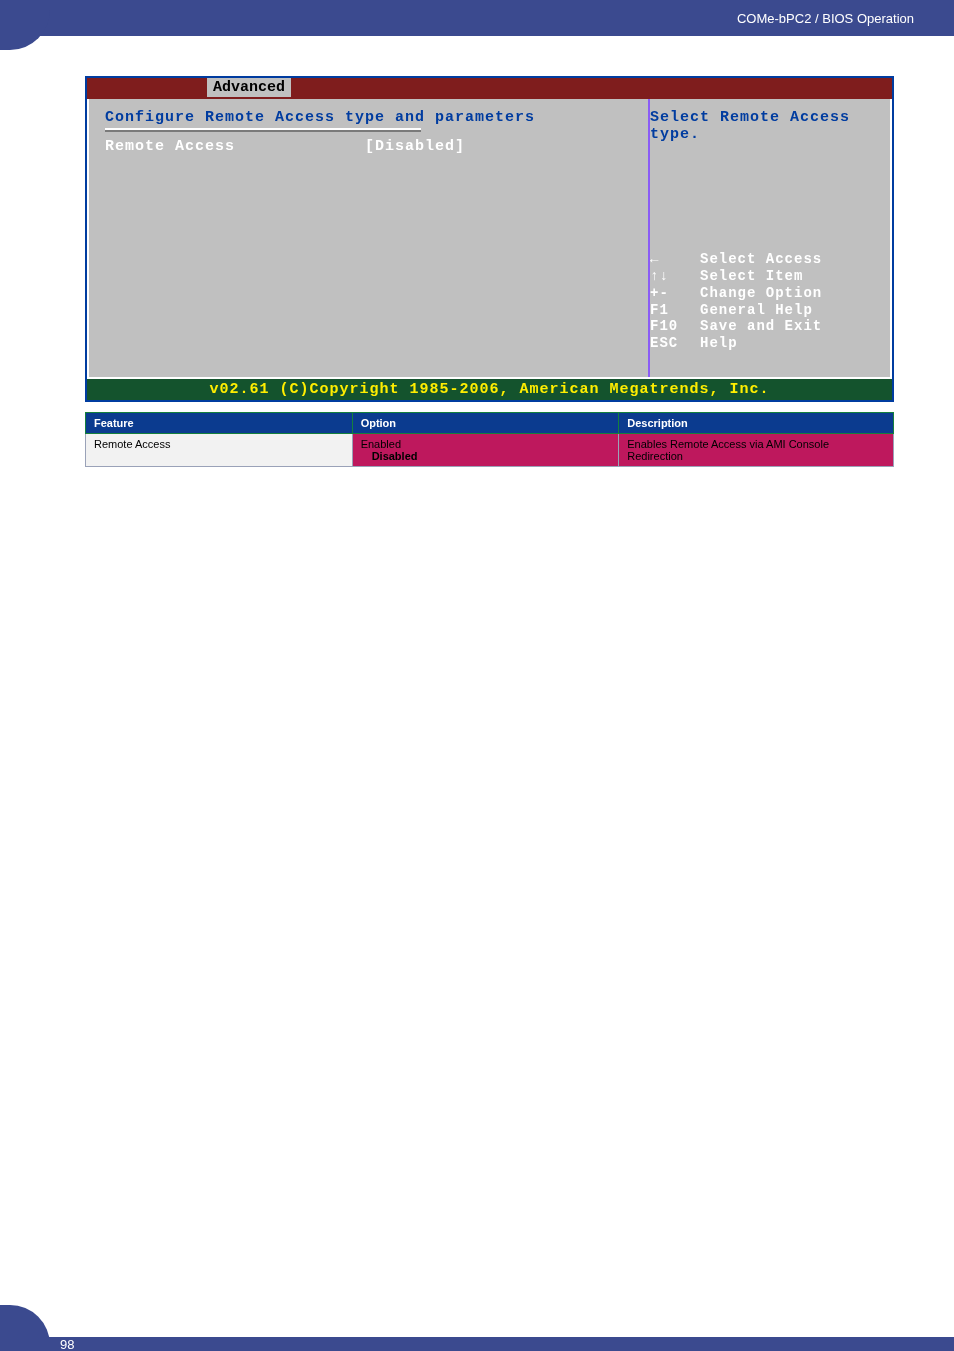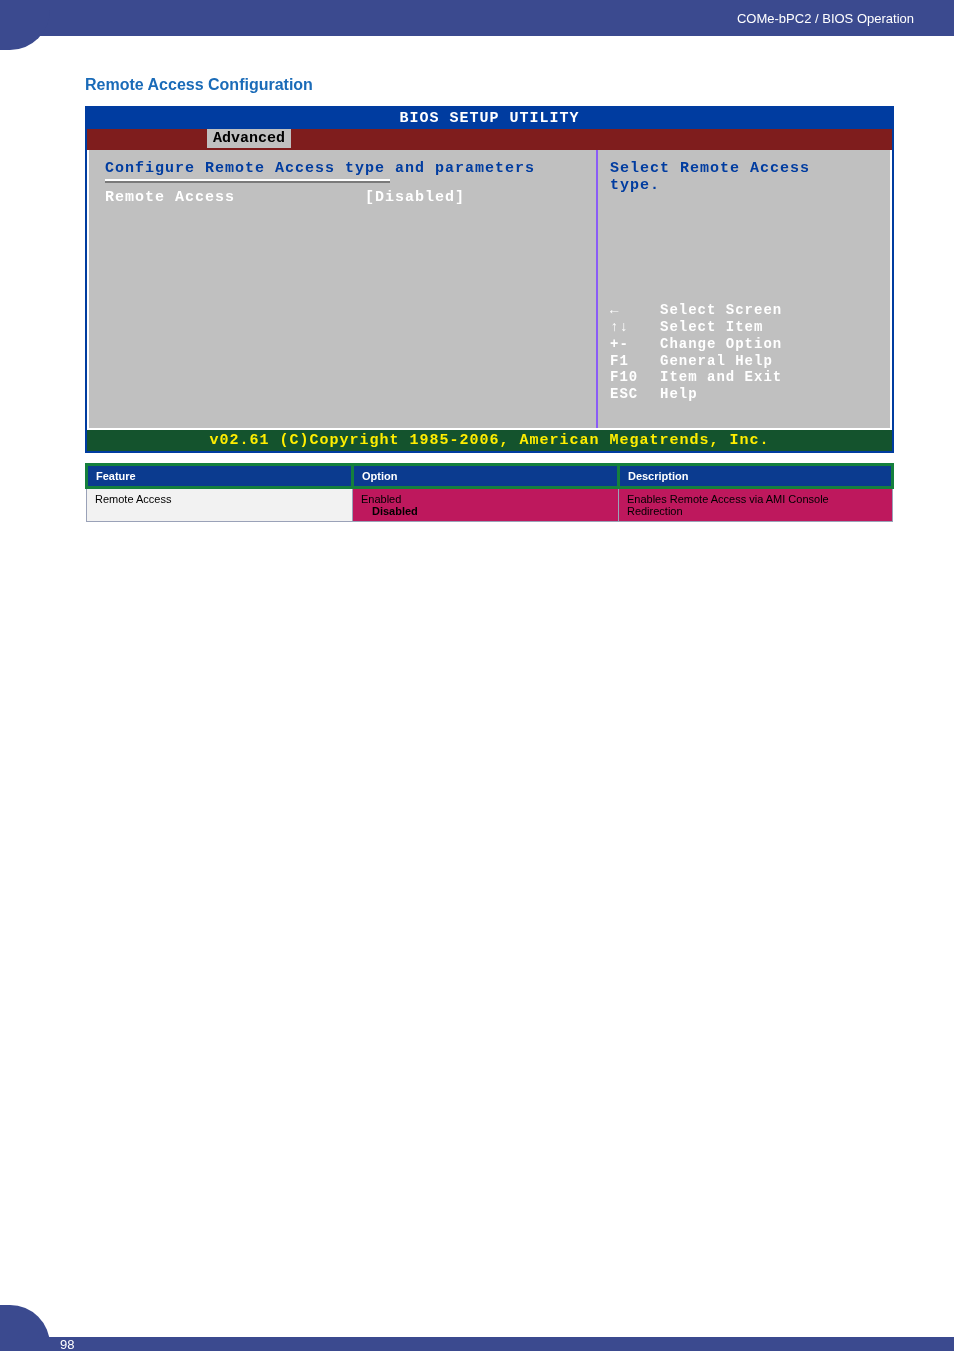--- a/index.html
+++ b/index.html
@@ -98,22 +98,22 @@
       display: flex;
       color: #ffffff;
       letter-spacing: 1px;
     }
     .bios-item-label {
       width: 260px;
     }
     .bios-item-value {
     }
     .bios-right {
-      width: 292px;
-      padding: 10px 12px;
+      width: 240px;
+      padding: 10px 0;
       font-size: 15px;
       color: #003ca0;
       letter-spacing: 1px;
       display: flex;
       flex-direction: column;
       justify-content: space-between;
     }
     .bios-help-text {
       color: #003ca0;
     }
@@ -141,21 +141,21 @@
       width: 100%;
       border-collapse: collapse;
       margin-top: 10px;
       font-size: 11px;
     }
     .feature-table th {
       background: #0b3b8f;
       color: #ffffff;
       text-align: left;
       padding: 4px 8px;
-      border: 3px solid #15803d;
+      border: 1px solid #15803d;
       font-weight: bold;
     }
     .feature-table td {
       border: 1px solid #9aa2b8;
       padding: 4px 8px;
       vertical-align: top;
       background: #be185d;
     }
     .feature-table td.col-feature {
       background: #f2f2f2;
@@ -189,61 +189,59 @@
   </style>
 </head>
 <body>
 
 <div class="header-band">
   <span>COMe-bPC2 / BIOS Operation</span>
 </div>
 <div class="header-left-curve"></div>
 
 <div class="content">
-  <div class="section-title">Remote Access Configuration</div>
 
   <div class="bios-screen">
-    <div class="bios-title-bar">BIOS SETUP UTILITY</div>
     <div class="bios-menu-bar">
       <span class="bios-menu-item">Advanced</span>
     </div>
     <div class="bios-body">
       <div class="bios-left">
         <div class="bios-left-heading">Configure Remote Access type and parameters</div>
         <div class="bios-divider"></div>
         <div class="bios-item-row">
           <span class="bios-item-label">Remote Access</span>
           <span class="bios-item-value">[Disabled]</span>
         </div>
       </div>
       <div class="bios-right">
         <div class="bios-help-text">
           <div>Select Remote Access</div>
           <div>type.</div>
         </div>
         <div class="bios-keys">
           <div class="bios-key-row">
             <span class="bios-key-sym">←</span>
-            <span>Select Screen</span>
+            <span>Select Access</span>
           </div>
           <div class="bios-key-row">
             <span class="bios-key-sym">↑↓</span>
             <span>Select Item</span>
           </div>
           <div class="bios-key-row">
             <span class="bios-key-sym">+-</span>
             <span>Change Option</span>
           </div>
           <div class="bios-key-row">
             <span class="bios-key-sym">F1</span>
             <span>General Help</span>
           </div>
           <div class="bios-key-row">
             <span class="bios-key-sym">F10</span>
-            <span>Item and Exit</span>
+            <span>Save and Exit</span>
           </div>
           <div class="bios-key-row">
             <span class="bios-key-sym">ESC</span>
             <span>Help</span>
           </div>
         </div>
       </div>
     </div>
     <div class="bios-copyright">v02.61 (C)Copyright 1985-2006, American Megatrends, Inc.</div>
   </div>

